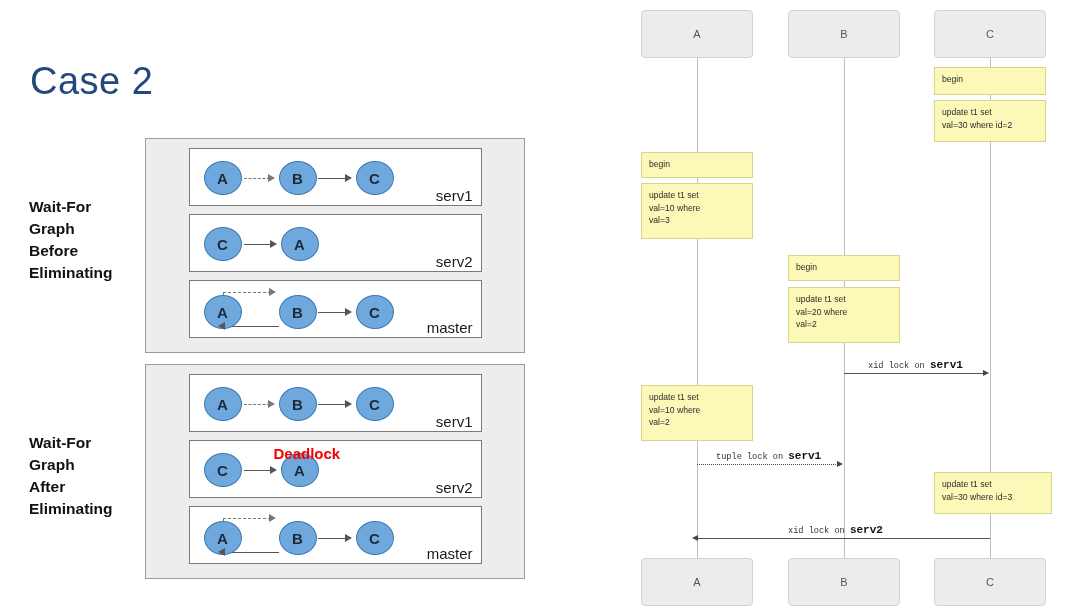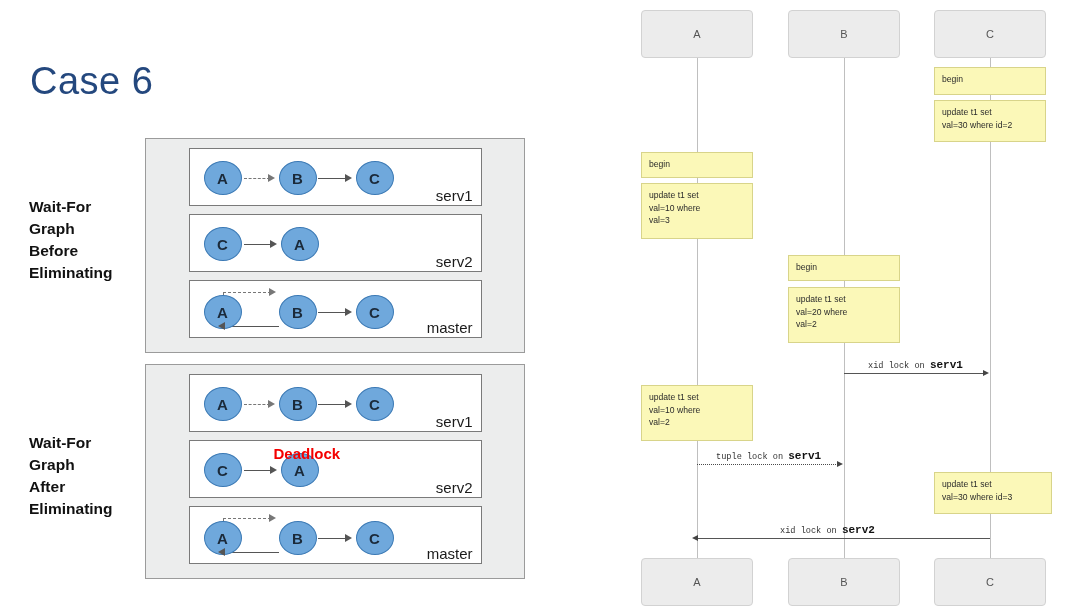--- a/index.html
+++ b/index.html
@@ -113,21 +113,21 @@
   .msg-head.left{border-right:6px solid #444;}
   .msg-label{
     position:absolute;font-size:8.6px;color:#333;
     white-space:nowrap;z-index:2;font-family:Liberation Mono, monospace;
   }
   .msg-label b{font-size:11px;font-weight:bold;color:#111;}
 </style>
 </head>
 <body>
 
-<div class="abs" id="slide-title">Case 6</div>
+<div class="abs" id="slide-title">Case 2</div>
 
 <div class="abs side-caption" id="caption-before" style="white-space:pre-line;">Wait-For
 Graph
 Before
 Eliminating</div>
 
 <div class="abs side-caption" id="caption-after" style="white-space:pre-line;">Wait-For
 Graph
 After
 Eliminating</div>
@@ -243,21 +243,21 @@
 
   <div class="msg-label" style="left:96px;top:450px;">
     <span>tuple lock on </span><b>serv1</b>
   </div>
   <div class="msg-line dotted" style="left:77px;top:464px;width:141px;"></div>
   <div class="msg-head right" style="left:217px;top:460.5px;"></div>
 
   <div class="note" style="left:314px;top:472px;width:118px;height:42px;">update t1 set
 val=30 where id=3</div>
 
-  <div class="msg-label" style="left:160px;top:524px;">
+  <div class="msg-label" style="left:168px;top:524px;">
     <span>xid lock on </span><b>serv2</b>
   </div>
   <div class="msg-line" style="left:77px;top:538px;width:293px;"></div>
   <div class="msg-head left" style="left:72px;top:534.5px;"></div>
 
   <div class="actor-box" style="left:21px;top:558px;">A</div>
   <div class="actor-box" style="left:168px;top:558px;">B</div>
   <div class="actor-box" style="left:314px;top:558px;">C</div>
 </div>
 

